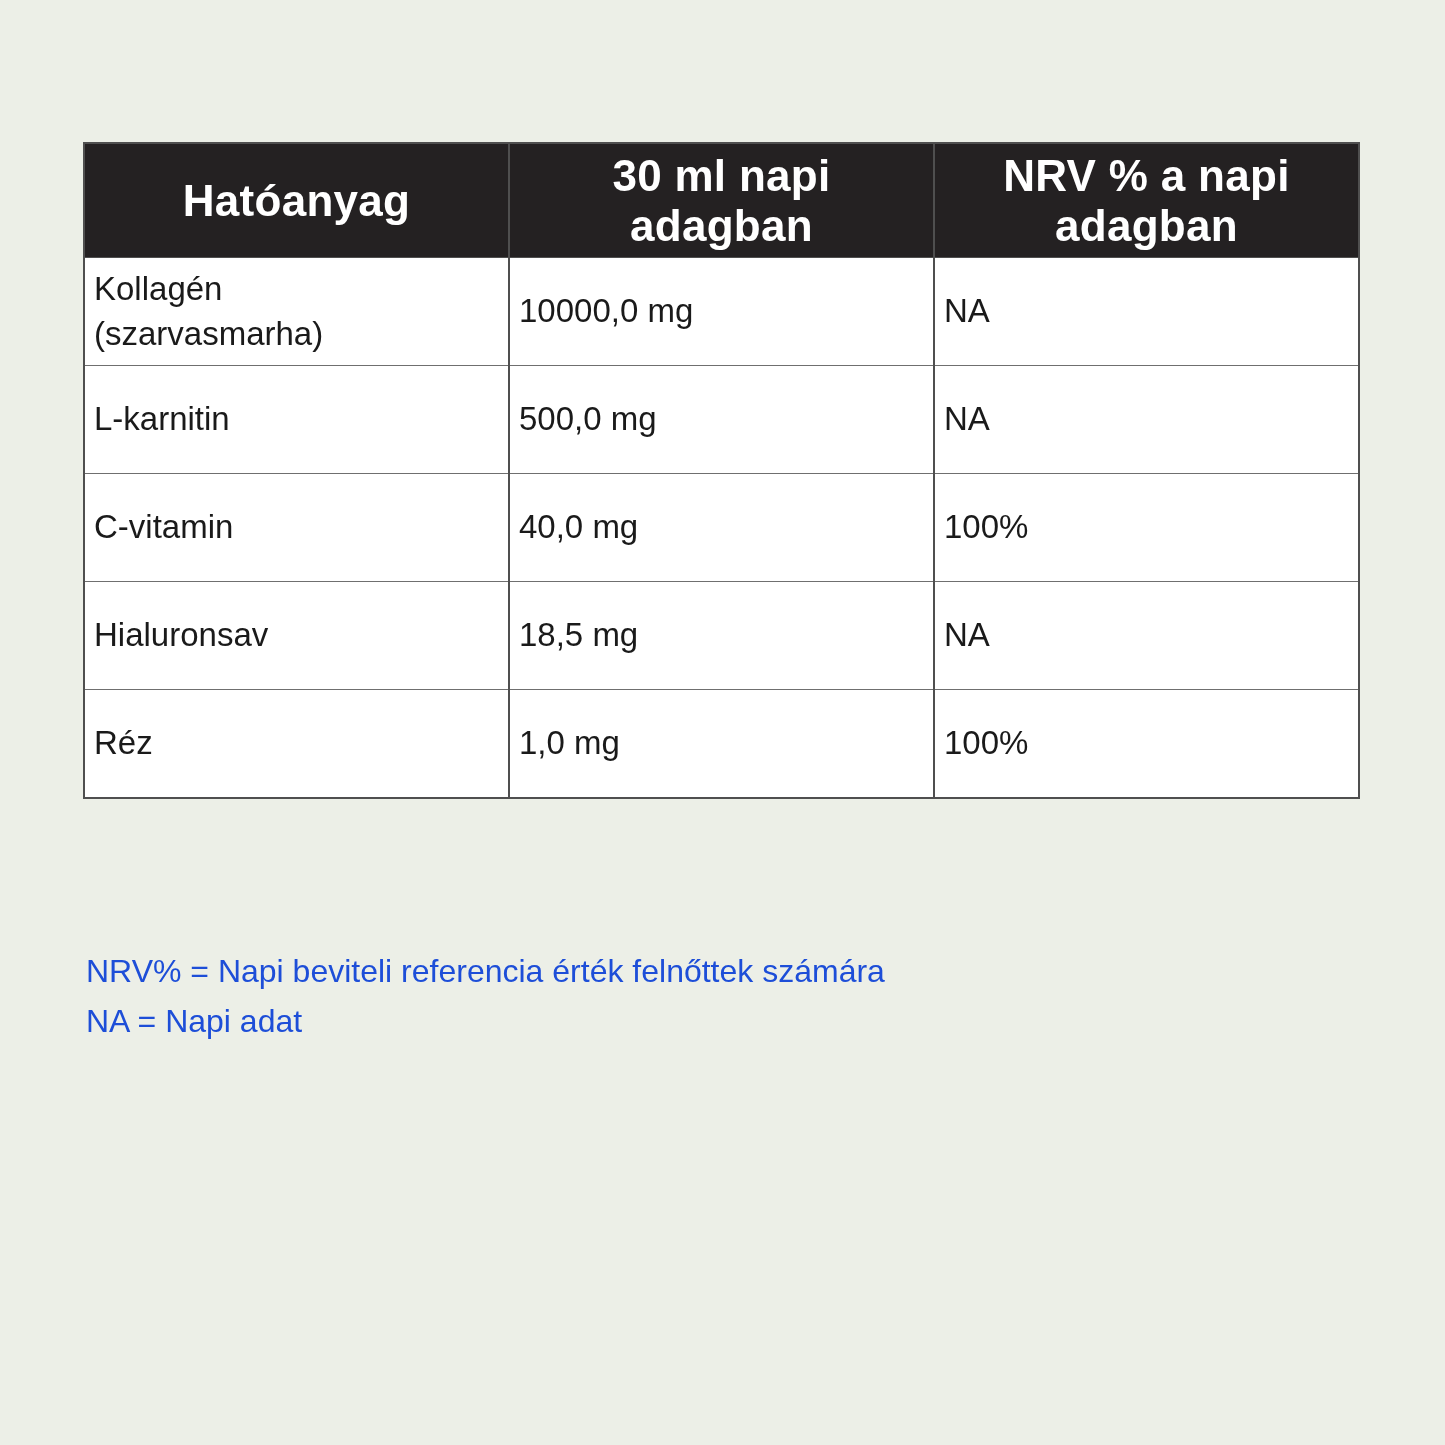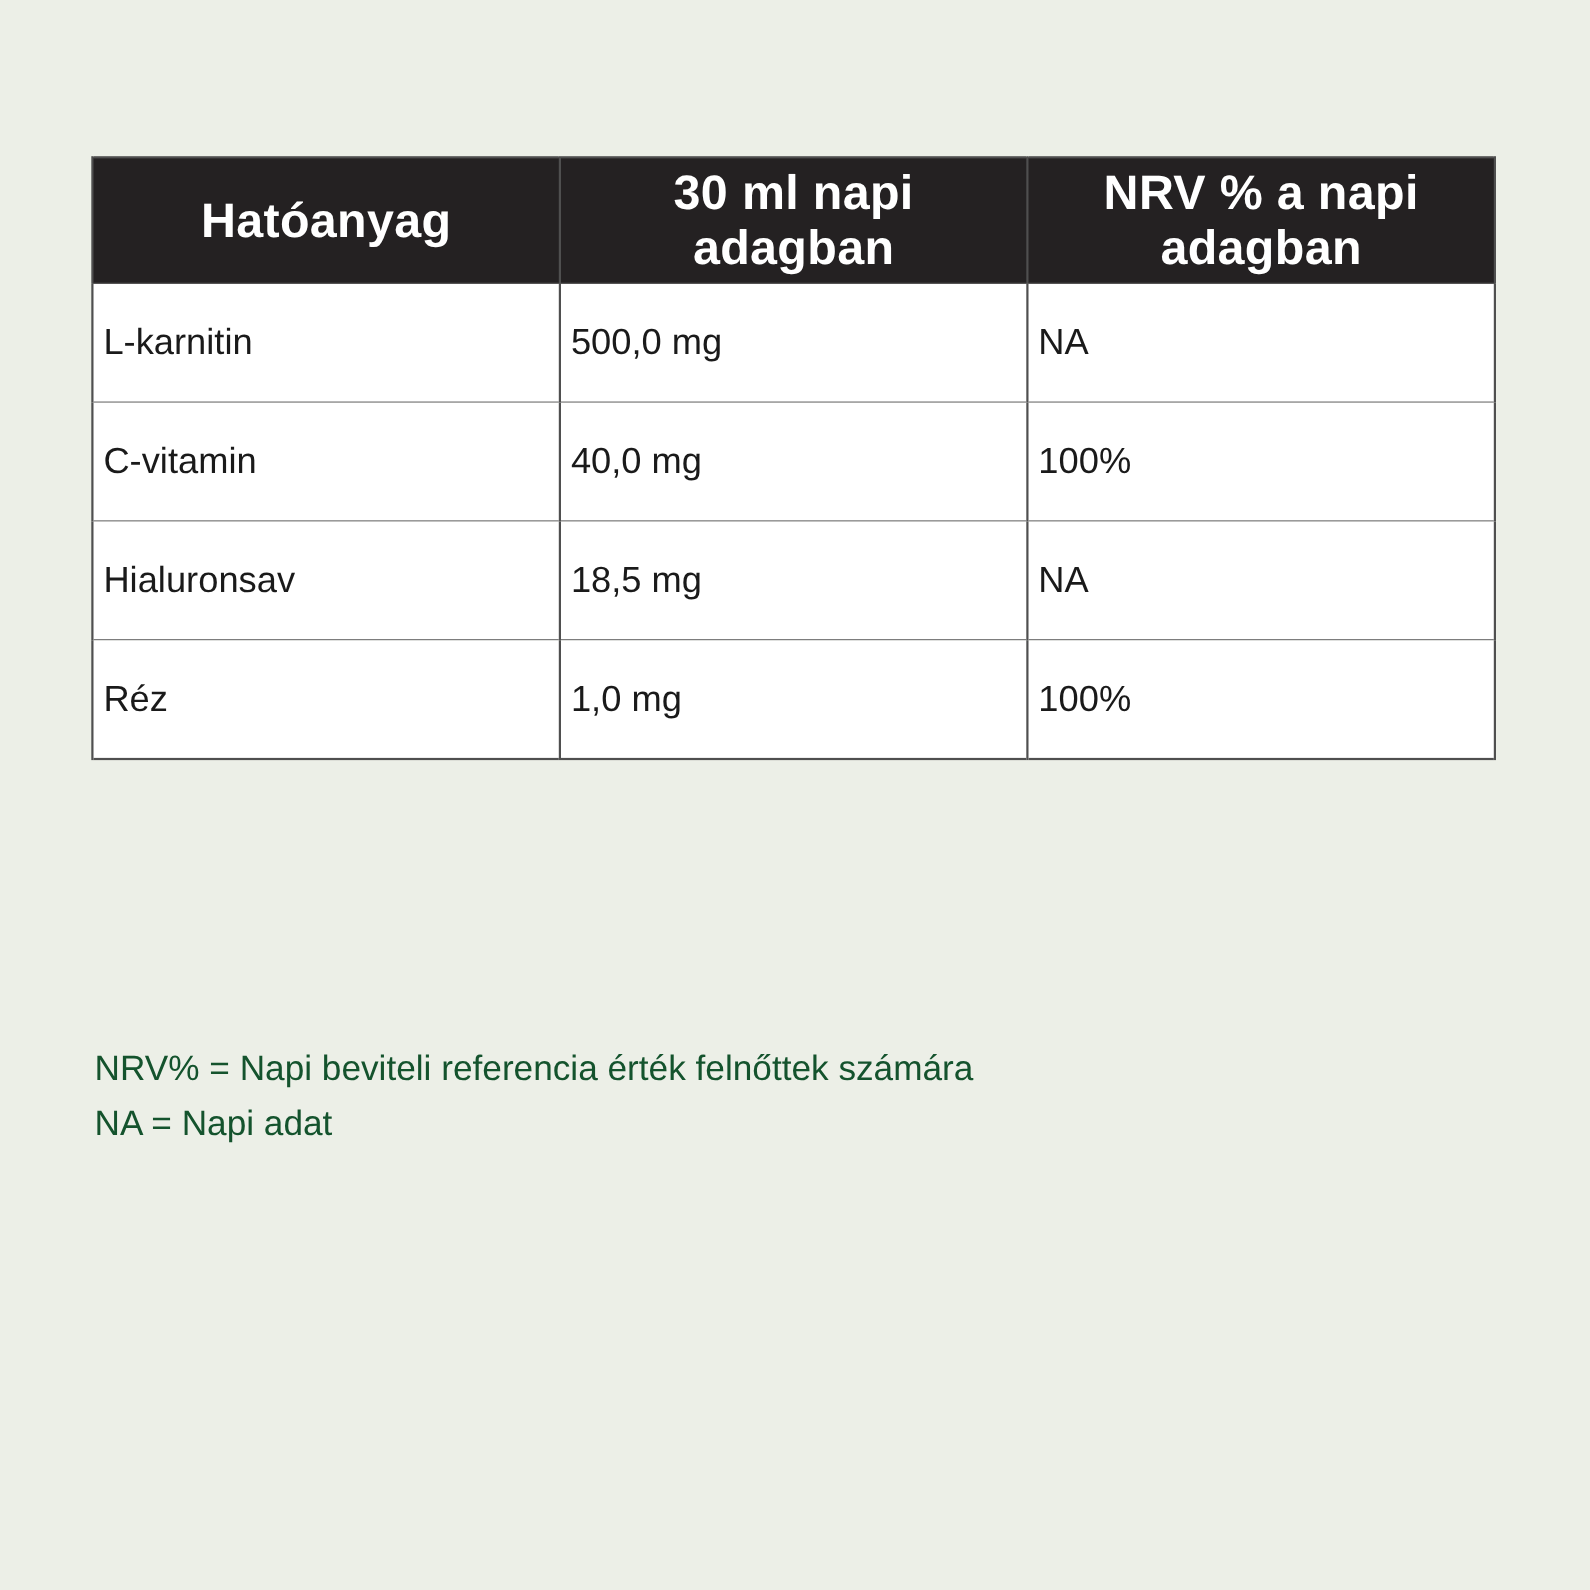--- a/index.html
+++ b/index.html
@@ -57,21 +57,21 @@
     border-bottom: 1px solid #6f6f6f;
     line-height: 1.35;
   }
   td.c-ingredient {
     white-space: pre-line;
   }
   .footnotes {
     position: absolute;
     left: 86px;
     top: 946px;
-    color: #14532d;
+    color: #1d4ed8;
     font-size: 32px;
     line-height: 50px;
   }
 </style>
 </head>
 <body>
 
 <div class="canvas">
 
   <table class="facts">
@@ -81,20 +81,26 @@
         <col>
       </colgroup>
     <thead>
       <tr>
         <th>Hatóanyag</th>
         <th>30 ml napi adagban</th>
         <th>NRV % a napi adagban</th>
       </tr>
     </thead>
     <tbody>
+      <tr>
+        <td class="c-ingredient">Kollagén
+(szarvasmarha)</td>
+        <td>10000,0 mg</td>
+        <td>NA</td>
+      </tr>
       <tr>
         <td class="c-ingredient">L-karnitin</td>
         <td>500,0 mg</td>
         <td>NA</td>
       </tr>
       <tr>
         <td class="c-ingredient">C-vitamin</td>
         <td>40,0 mg</td>
         <td>100%</td>
       </tr>

